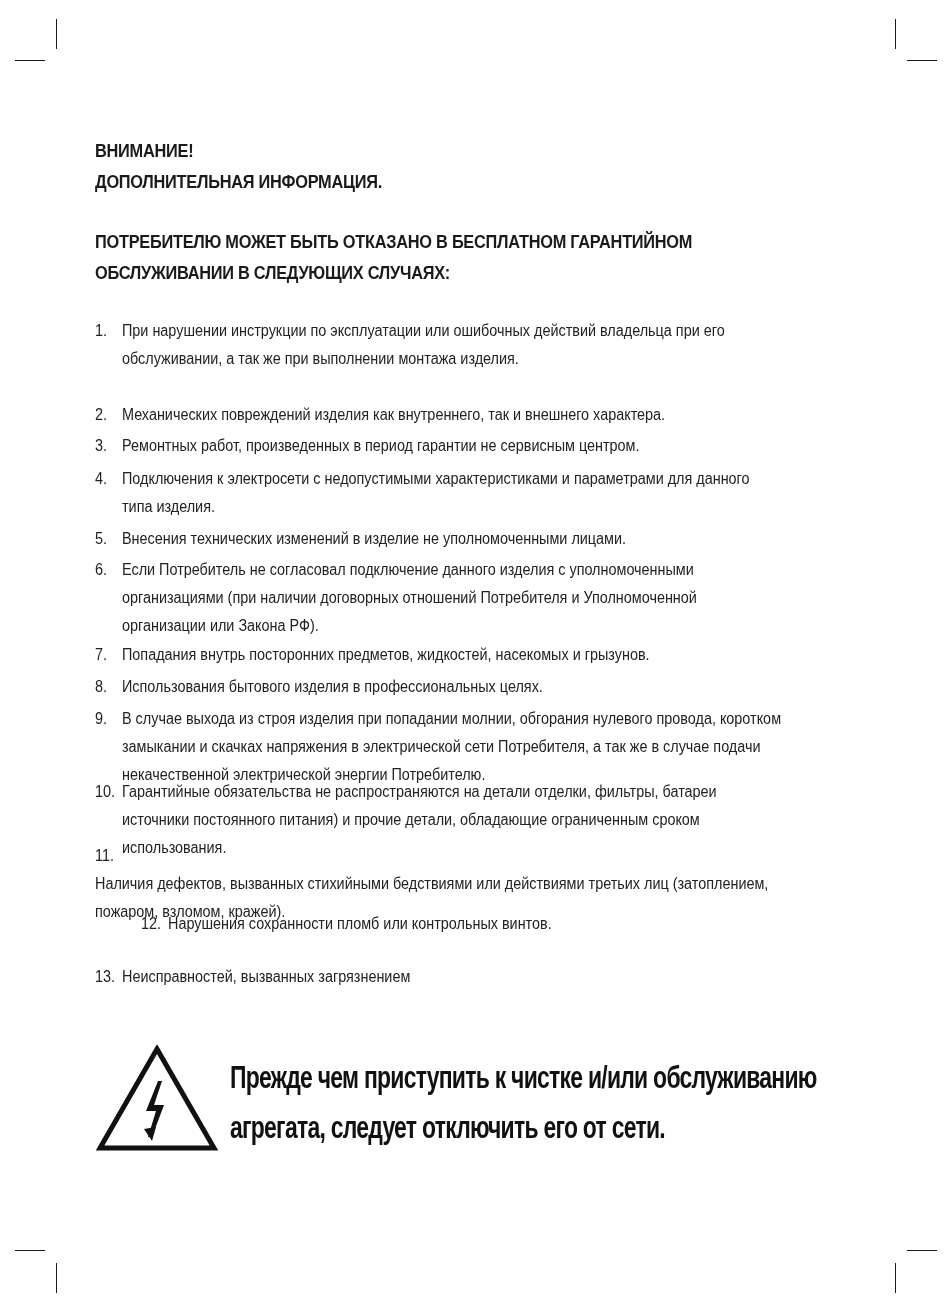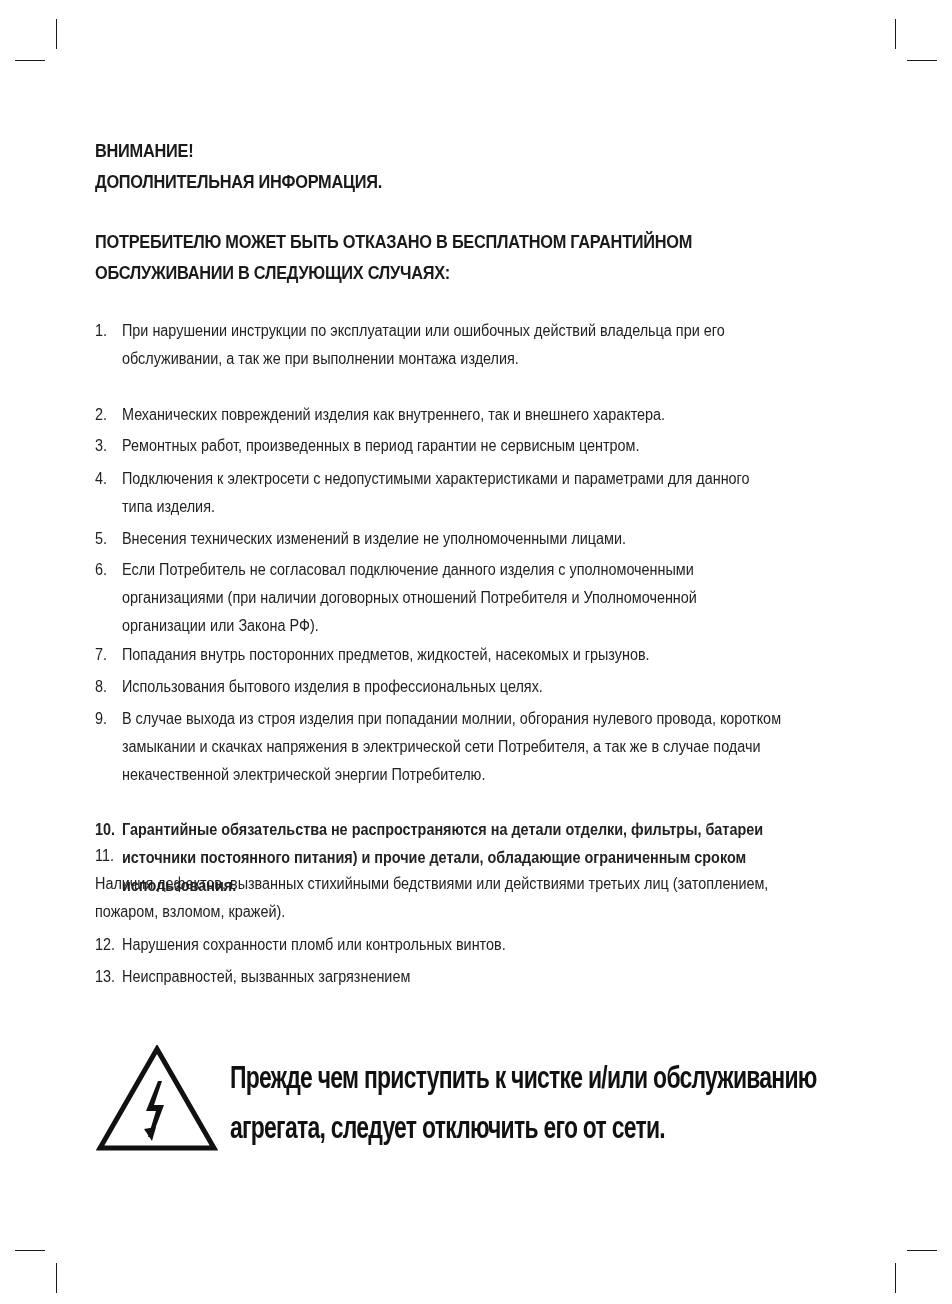--- a/index.html
+++ b/index.html
@@ -83,29 +83,29 @@
   <span class="txt">Попадания внутрь посторонних предметов, жидкостей, насекомых и грызунов.</span>
 </div>
 <div class="item" style="top:673px;">
   <span class="num">8.</span>
   <span class="txt">Использования бытового изделия в профессиональных целях.</span>
 </div>
 <div class="item" style="top:705px;">
   <span class="num">9.</span>
   <span class="txt">В случае выхода из строя  изделия при попадании молнии,  обгорания  нулевого провода, коротком замыкании и скачках напряжения в электрической сети Потребителя, а так же в случае подачи некачественной электрической энергии Потребителю.</span>
 </div>
-<div class="item" style="top:816px;font-weight:bold;">
+<div class="item" style="top:778px;">
   <span class="num">10.</span>
   <span class="txt">Гарантийные обязательства не распространяются на детали отделки, фильтры, батареи источники постоянного питания)  и  прочие детали, обладающие ограниченным сроком использования.</span>
 </div>
 <div class="item" style="top:842px;flex-direction:column;">
   <span class="num">11.</span>
   <span class="txt">Наличия  дефектов,  вызванных  стихийными бедствиями или действиями третьих лиц (затоплением, пожаром, взломом, кражей).</span>
 </div>
-<div class="item" style="top:931px;">
+<div class="item" style="top:910px;margin-left:46px;">
   <span class="num">12.</span>
   <span class="txt">Нарушения  сохранности пломб или контрольных винтов.</span>
 </div>
 <div class="item" style="top:963px;">
   <span class="num">13.</span>
   <span class="txt">Неисправностей, вызванных загрязнением</span>
 </div>
 
 <div class="warning">
   <svg class="tri" viewBox="0 0 122 108">

